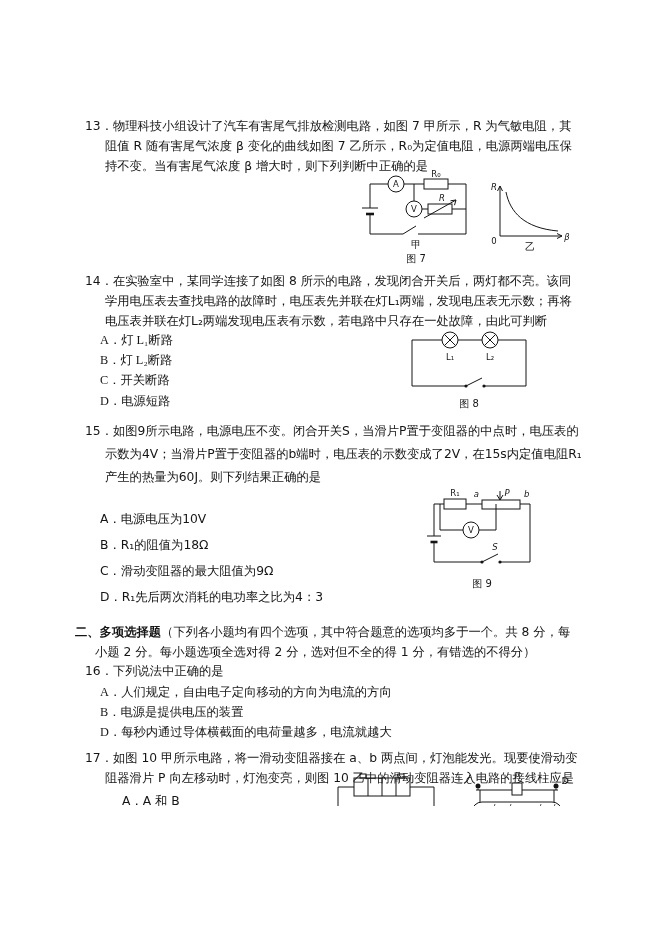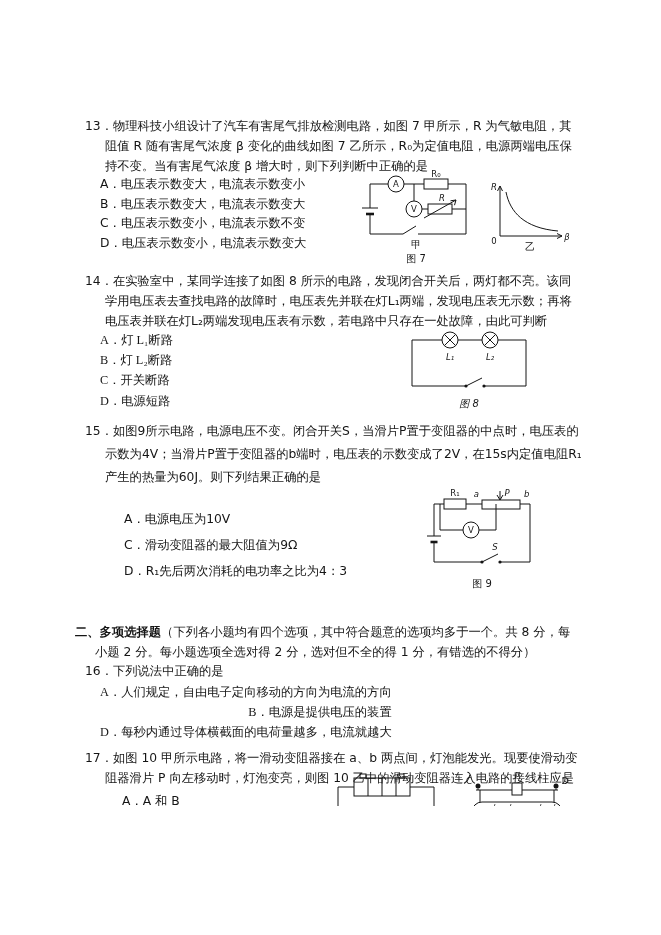--- a/index.html
+++ b/index.html
@@ -26,26 +26,20 @@
   svg text { font-family:"DejaVu Sans","Liberation Sans",sans-serif; fill:#151515; }
 </style>
 </head>
 <body>
 
 <div class="page">
 
   <div class="qwrap" style="left:85px; top:116px; width:498px;">
     <div class="qtext lh20"><span>13．</span><span>物理科技小组设计了汽车有害尾气排放检测电路，如图 7 甲所示，R 为气敏电阻，其阻值 R 随有害尾气浓度 β 变化的曲线如图 7 乙所示，R₀为定值电阻，电源两端电压保持不变。当有害尾气浓度 β 增大时，则下列判断中正确的是</span></div>
   </div>
-  <div class="opts olh19" style="left:100px; top:175px;">
-    <div class="opt">A．电压表示数变大，电流表示数变小</div>
-    <div class="opt">B．电压表示数变大，电流表示数变大</div>
-    <div class="opt">C．电压表示数变小，电流表示数不变</div>
-    <div class="opt">D．电压表示数变小，电流表示数变大</div>
-  </div>
 
   <div class="fig" style="left:358px; top:170px;">
     <svg width="218" height="96" viewBox="0 0 218 96">
       <g stroke="#151515" fill="none" stroke-width="1">
         <path d="M12,14 H30"></path>
         <circle cx="38" cy="14" r="8"></circle>
         <path d="M46,14 H66"></path>
         <rect x="66" y="9" width="24" height="10"></rect>
         <path d="M90,14 H108 V64"></path>
         <path d="M12,14 V38"></path>
@@ -87,21 +81,21 @@
   <div class="qwrap" style="left:85px; top:271px; width:498px;">
     <div class="qtext lh20"><span>14．</span><span>在实验室中，某同学连接了如图 8 所示的电路，发现闭合开关后，两灯都不亮。该同学用电压表去查找电路的故障时，电压表先并联在灯L₁两端，发现电压表无示数；再将电压表并联在灯L₂两端发现电压表有示数，若电路中只存在一处故障，由此可判断</span></div>
   </div>
   <div class="opts olh20" style="left:100px; top:330px;">
     <div class="opt">A．灯 L₁断路</div>
     <div class="opt">B．灯 L₂断路</div>
     <div class="opt">C．开关断路</div>
     <div class="opt">D．电源短路</div>
   </div>
 
-  <div class="fig" style="left:398px; top:326px;font-style:italic;">
+  <div class="fig" style="left:398px; top:326px;">
     <svg width="144" height="86" viewBox="0 0 144 86">
       <g stroke="#151515" fill="none" stroke-width="1">
         <path d="M14,14 H44"></path>
         <circle cx="52" cy="14" r="8"></circle>
         <path d="M46.4,8.4 L57.6,19.6 M57.6,8.4 L46.4,19.6"></path>
         <path d="M60,14 H84"></path>
         <circle cx="92" cy="14" r="8"></circle>
         <path d="M86.4,8.4 L97.6,19.6 M97.6,8.4 L86.4,19.6"></path>
         <path d="M100,14 H128 V60"></path>
         <path d="M14,14 V60 H68"></path>
@@ -116,22 +110,23 @@
         <text x="52" y="34" text-anchor="middle">L₁</text>
         <text x="92" y="34" text-anchor="middle">L₂</text>
       </g>
       <text x="71" y="81" text-anchor="middle" font-size="10">图 8</text>
     </svg>
   </div>
 
   <div class="qwrap" style="left:85px; top:420px; width:502px;">
     <div class="qtext lh23"><span>15．</span><span>如图9所示电路，电源电压不变。闭合开关S，当滑片P置于变阻器的中点时，电压表的示数为4V；当滑片P置于变阻器的b端时，电压表的示数变成了2V，在15s内定值电阻R₁产生的热量为60J。则下列结果正确的是</span></div>
   </div>
-  <div class="opts olh26" style="left:100px; top:506px;margin-left:24px;">
+  <div class="opts olh26" style="left:100px; top:506px;">
     <div class="opt">A．电源电压为10V</div>
+    <div class="opt">B．R₁的阻值为18Ω</div>
     <div class="opt">C．滑动变阻器的最大阻值为9Ω</div>
     <div class="opt">D．R₁先后两次消耗的电功率之比为4：3</div>
   </div>
 
   <div class="fig" style="left:424px; top:488px;">
     <svg width="118" height="104" viewBox="0 0 118 104">
       <g stroke="#151515" fill="none" stroke-width="1">
         <path d="M10,16 H20"></path>
         <rect x="20" y="11" width="22" height="10"></rect>
         <path d="M42,16 H58"></path>
@@ -165,21 +160,21 @@
     </svg>
   </div>
 
   <div class="qwrap" style="left:75px; top:622px; width:504px;">
     <div class="qtext lh20"><span class="bold">二、多项选择题</span><span>（下列各小题均有四个选项，其中符合题意的选项均多于一个。共 8 分，每小题 2 分。每小题选项全选对得 2 分，选对但不全的得 1 分，有错选的不得分）</span></div>
   </div>
 
   <div class="qwrap" style="left:85px; top:661px; width:498px;">
     <div class="qtext lh20"><span>16．</span><span>下列说法中正确的是</span></div>
   </div>
-  <div class="opts olh20" style="left:100px; top:682px;text-align:right;">
+  <div class="opts olh20" style="left:100px; top:682px;">
     <div class="opt">A．人们规定，自由电子定向移动的方向为电流的方向</div>
     <div class="opt">B．电源是提供电压的装置</div>
     <div class="opt">D．每秒内通过导体横截面的电荷量越多，电流就越大</div>
   </div>
 
   <div class="qwrap" style="left:85px; top:748px; width:498px;">
     <div class="qtext lh20"><span>17．</span><span>如图 10 甲所示电路，将一滑动变阻器接在 a、b 两点间，灯泡能发光。现要使滑动变阻器滑片 P 向左移动时，灯泡变亮，则图 10 乙中的滑动变阻器连入电路的接线柱应是</span></div>
   </div>
   <div class="opts olh25" style="left:122px; top:789px;">
     <div class="opt">A．A 和 B</div>

